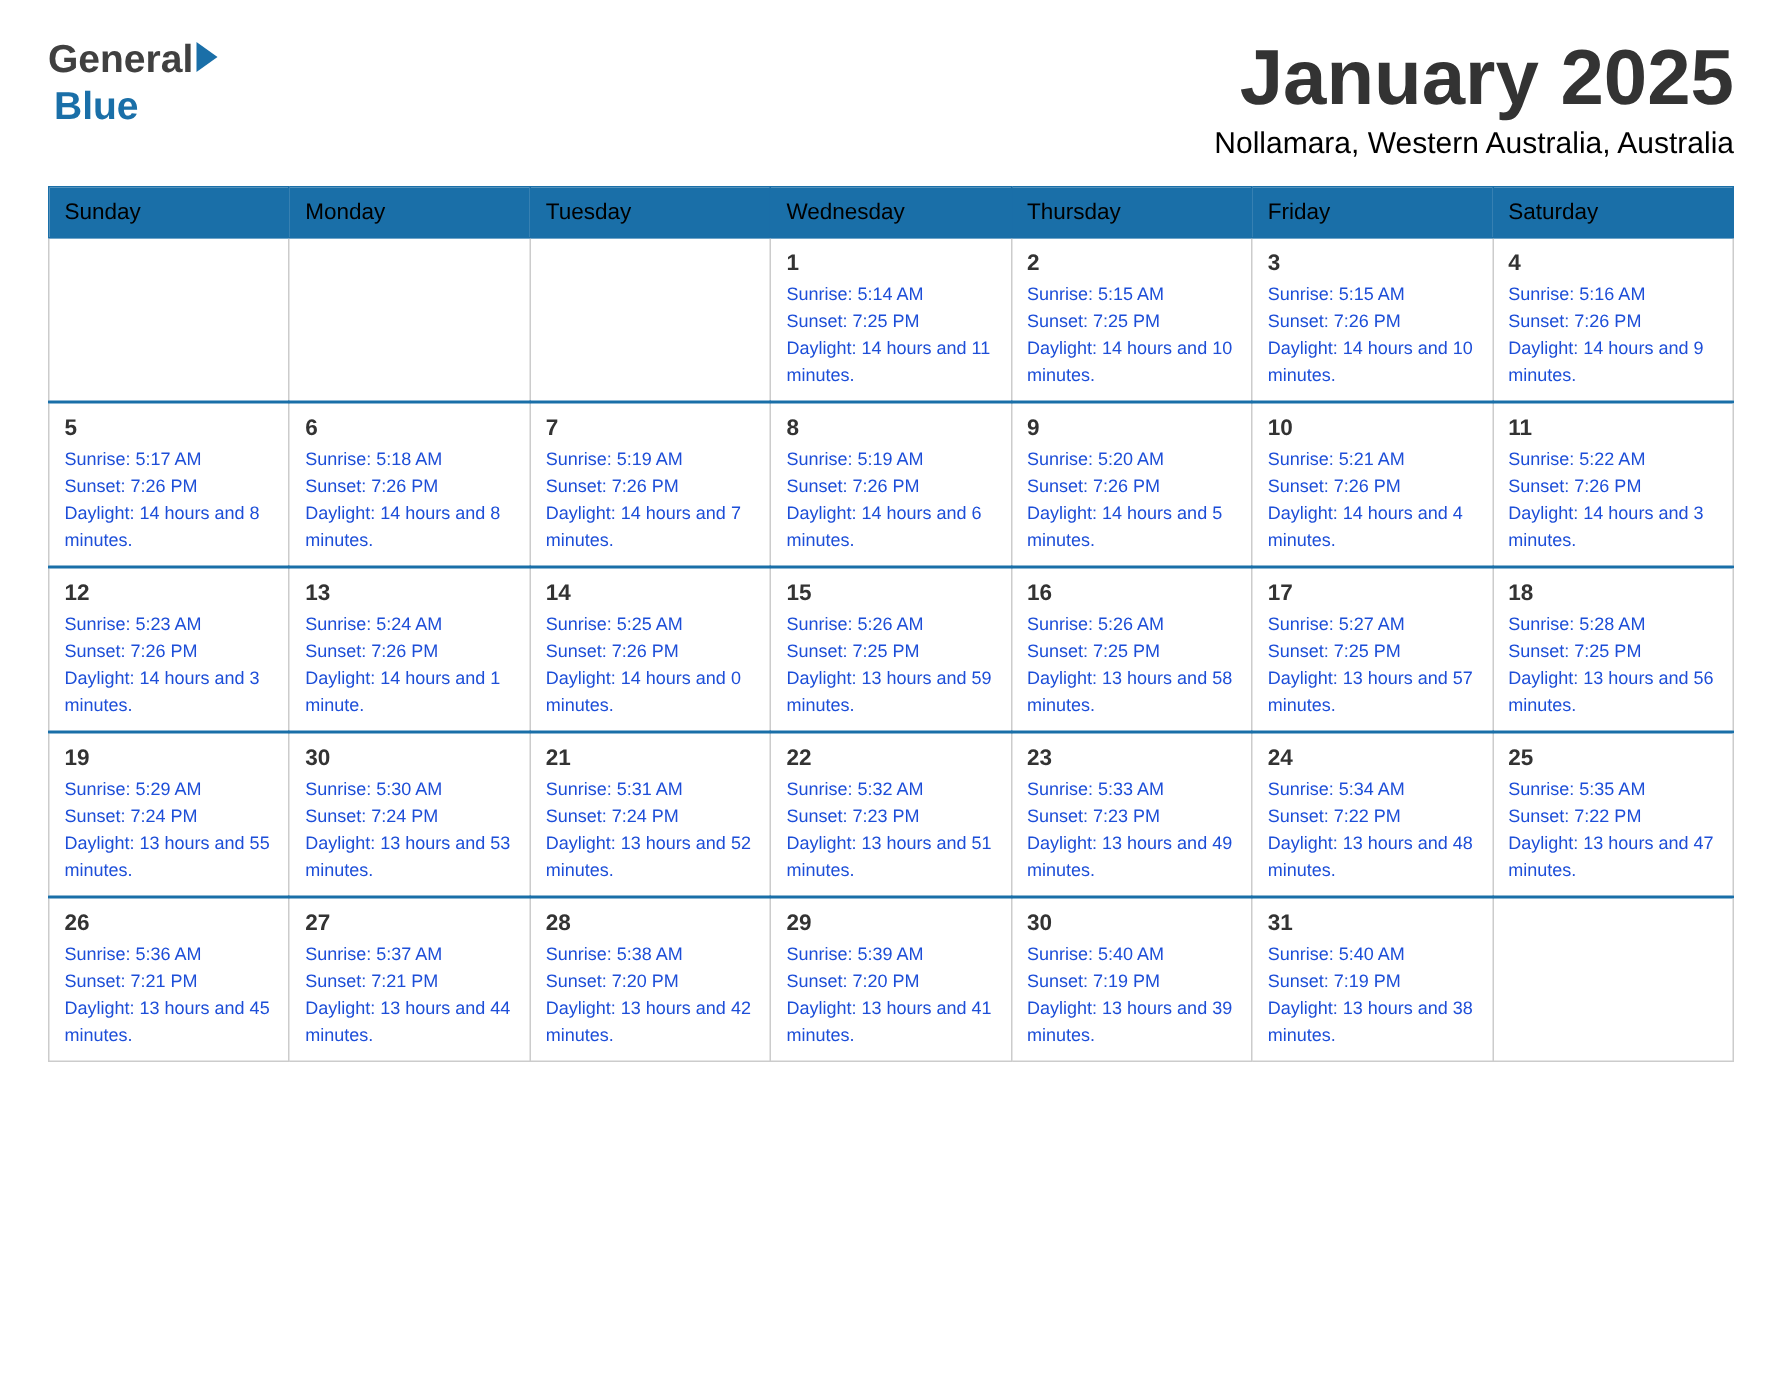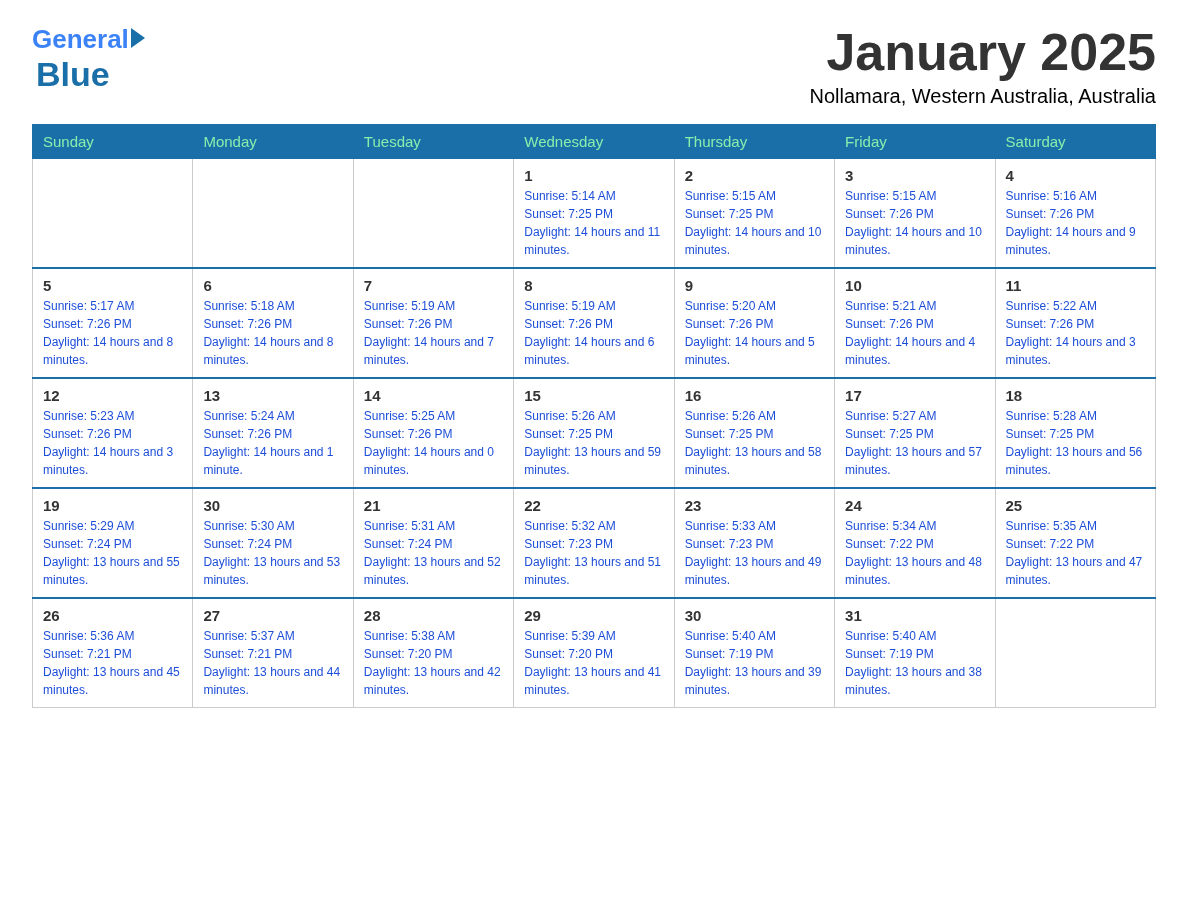--- a/index.html
+++ b/index.html
@@ -13,24 +13,24 @@
     }
     .header {
       display: flex;
       align-items: flex-start;
       justify-content: space-between;
       margin-bottom: 8px;
     }
     .logo-text-general {
       font-size: 26px;
       font-weight: bold;
-      color: #3b82f6;
+      color: #404040;
     }
     .logo-text-blue {
-      font-size: 34px;
+      font-size: 26px;
       font-weight: bold;
       color: #1a6fa8;
     }
     .logo-triangle {
       width: 0;
       height: 0;
       border-left: 14px solid #1a6fa8;
       border-top: 10px solid transparent;
       border-bottom: 10px solid transparent;
       margin-left: 2px;
@@ -63,21 +63,21 @@
       color: #000000;
       margin-top: 4px;
     }
     .calendar {
       width: 100%;
       border-collapse: collapse;
       margin-top: 16px;
     }
     .calendar thead tr th {
       background-color: #1a6fa8;
-      color: #86efac;
+      color: #000000;
       font-size: 15px;
       font-weight: normal;
       padding: 8px 10px;
       text-align: left;
       border: 1px solid #1a6fa8;
       margin-top: 16px;
     }
     .calendar tbody tr td {
       vertical-align: top;
       padding: 8px 10px;

